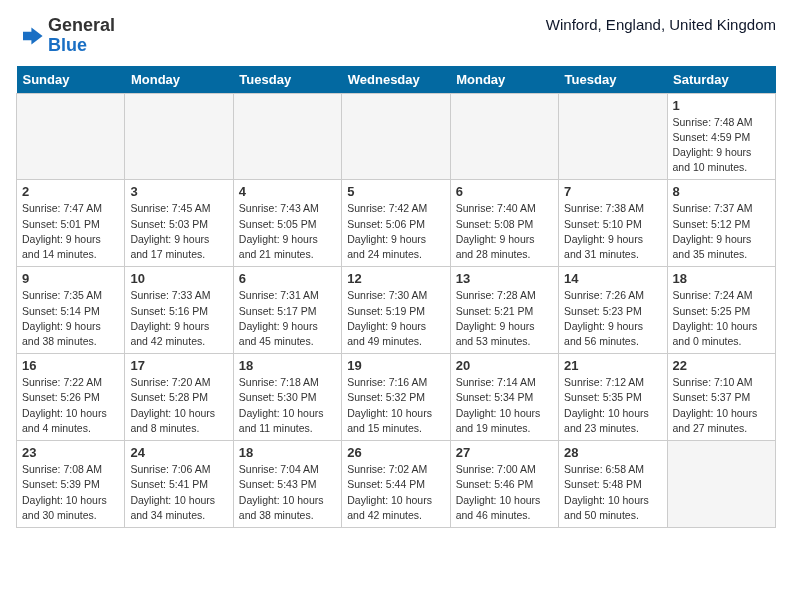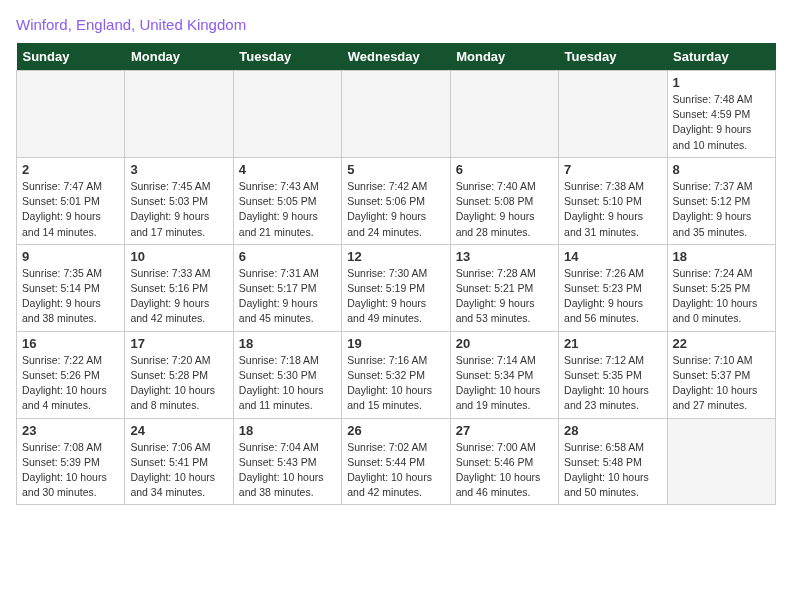--- a/index.html
+++ b/index.html
@@ -35,29 +35,29 @@
     .title-block {
       text-align: right;
     }
     .month-year {
       font-size: 32px;
       font-weight: bold;
       color: #333;
     }
     .location {
       font-size: 15px;
-      color: #8b5cf6;
+      color: #0f172a;
     }
     table {
       width: 100%;
       border-collapse: collapse;
       table-layout: fixed;
     }
     th {
-      background-color: #14532d;
+      background-color: #0369a1;
       color: white;
       text-align: left;
       padding: 6px 6px;
       font-size: 13px;
       font-weight: bold;
     }
     td {
       border: 1px solid #ccc;
       vertical-align: top;
       padding: 4px 5px;
@@ -80,20 +80,29 @@
       color: #333;
     }
     tr:nth-child(even) td:not(.empty) {
       background: #fff;
     }
   </style>
 </head>
 <body>
 
 <div class="header">
+  <div class="logo">
+    <svg class="logo-icon" viewBox="0 0 40 40">
+      <polygon points="22,8 38,20 22,32 22,26 10,26 10,14 22,14" fill="#1a6fc4"></polygon>
+    </svg>
+    <div class="logo-text">
+      <div class="logo-general">General</div>
+      <div class="logo-blue">Blue</div>
+    </div>
+  </div>
   <div class="title-block">
     <div class="location">Winford, England, United Kingdom</div>
   </div>
 </div>
 
 <table>
   <thead>
     <tr>
     <th>Sunday</th>
         <th>Monday</th>

